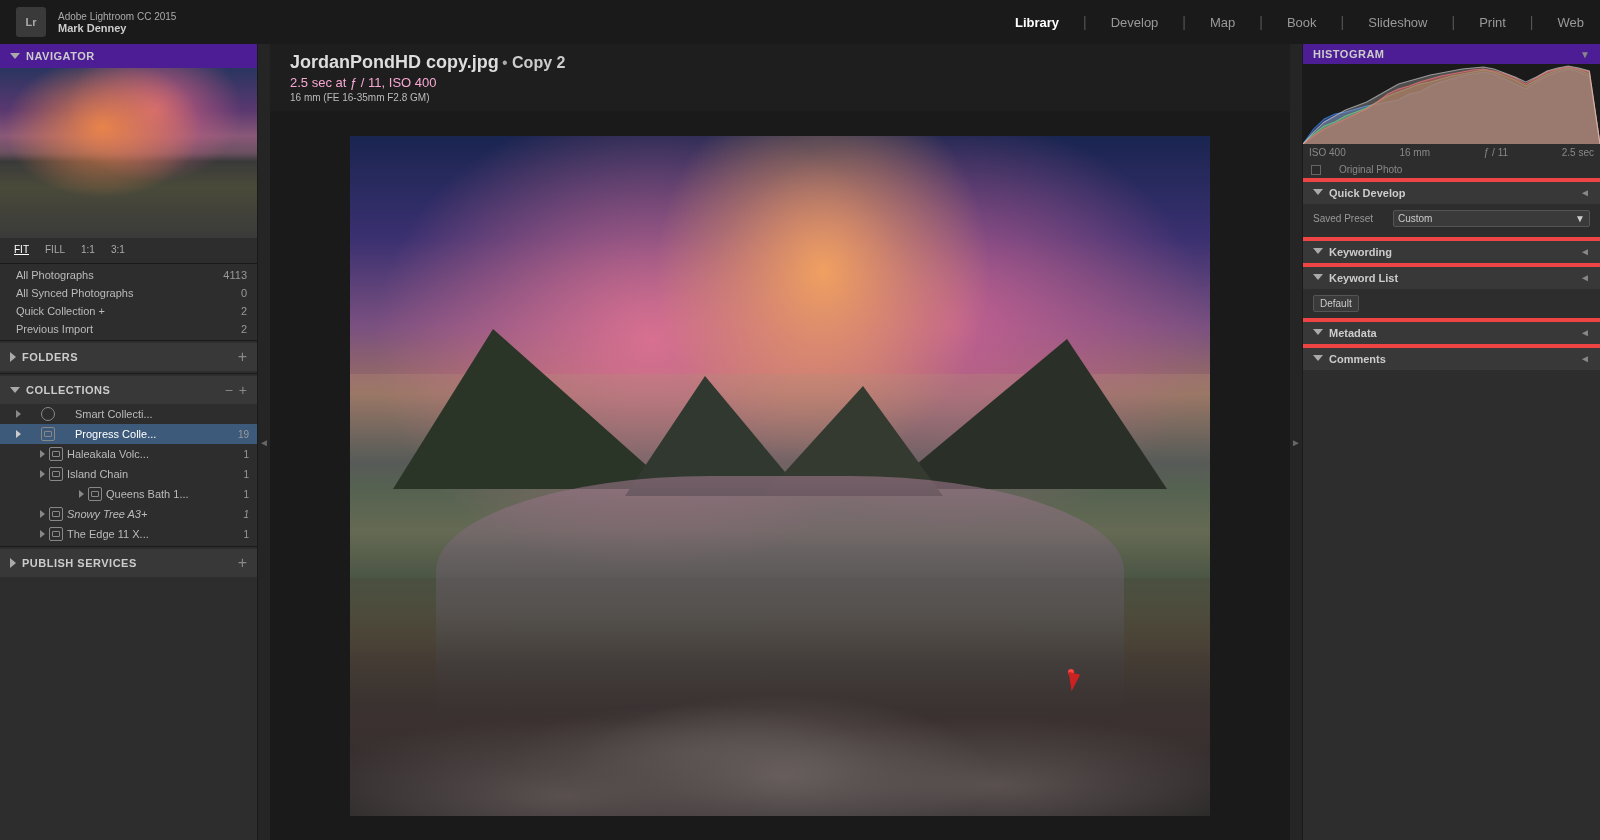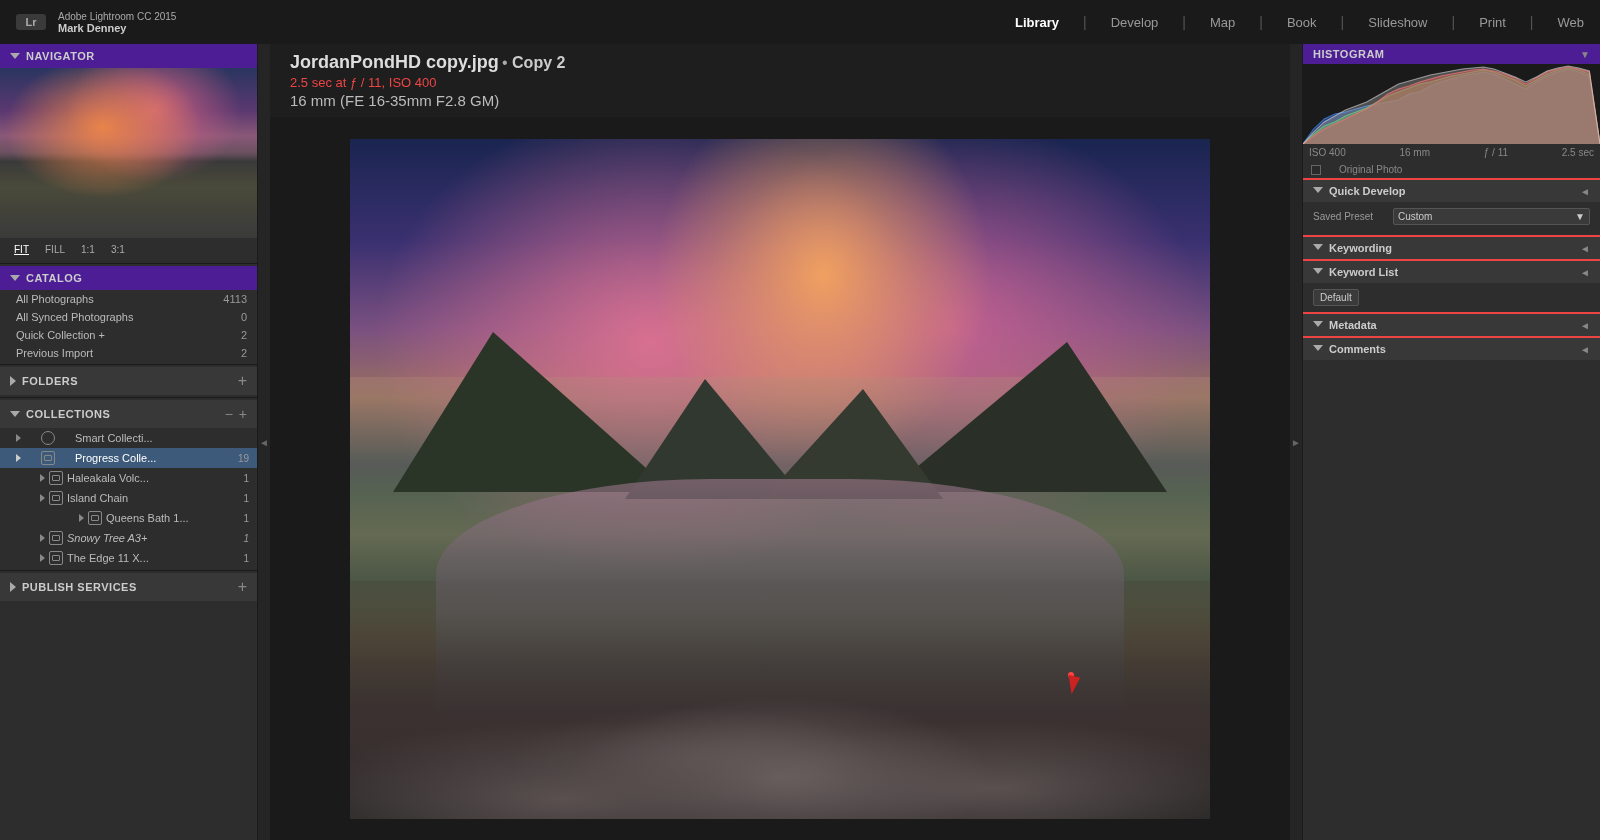--- a/index.html
+++ b/index.html
@@ -25,21 +25,21 @@
       padding: 0 16px;
       flex-shrink: 0;
     }
     .top-bar-left {
       display: flex;
       align-items: center;
       gap: 12px;
     }
     .lr-logo {
       width: 30px;
-      height: 16px;
+      height: 30px;
       background: #3a3a3a;
       border-radius: 3px;
       display: flex;
       align-items: center;
       justify-content: center;
       font-size: 11px;
       color: #aaa;
       font-weight: bold;
     }
     .app-info {
@@ -303,24 +303,24 @@
       flex-direction: column;
       gap: 2px;
     }
     .photo-filename {
       font-size: 18px;
       color: #ddd;
       font-weight: bold;
     }
     .photo-settings {
       font-size: 13px;
-      color: #ef4444;
+      color: #f9a8d4;
     }
     .photo-lens {
-      font-size: 15px;
+      font-size: 10px;
       color: #bbb;
     }
 
     
     .main-image-container {
       flex: 1;
       display: flex;
       align-items: center;
       justify-content: center;
       background: #1a1a1a;
@@ -513,26 +513,26 @@
       background: #2a2a2a;
     }
     .original-label {
       font-size: 10px;
       color: #888;
     }
 
     
     .right-section-header {
       display: flex;
-      align-items: flex-end;
+      align-items: flex-start;
       justify-content: space-between;
       padding: 5px 10px;
       background: #383838;
       cursor: pointer;
-      border-top: 2px solid #ef4444;
+      border-top: 4px solid #ef4444;
     }
     .right-section-title {
       font-size: 11px;
       color: #ccc;
       font-weight: bold;
     }
     .collapse-arrow {
       font-size: 10px;
       color: #888;
     }
@@ -665,26 +665,20 @@
     </div>
     <div class="nav-zoom-controls">
       <span class="zoom-btn active">FIT</span>
       <span class="zoom-btn">FILL</span>
       <span class="zoom-btn">1:1</span>
       <span class="zoom-btn">3:1</span>
     </div>
 
     <div class="divider-line"></div>
 
-    <div class="panel-header">
-      <div class="panel-header-left">
-        <div class="triangle"></div>
-        <span class="panel-title">Catalog</span>
-      </div>
-    </div>
     <div class="catalog-section">
       <div class="catalog-row">
         <span class="catalog-row-label">All Photographs</span>
         <span class="catalog-row-count">4113</span>
       </div>
       <div class="catalog-row">
         <span class="catalog-row-label">All Synced Photographs</span>
         <span class="catalog-row-count">0</span>
       </div>
       <div class="catalog-row">

